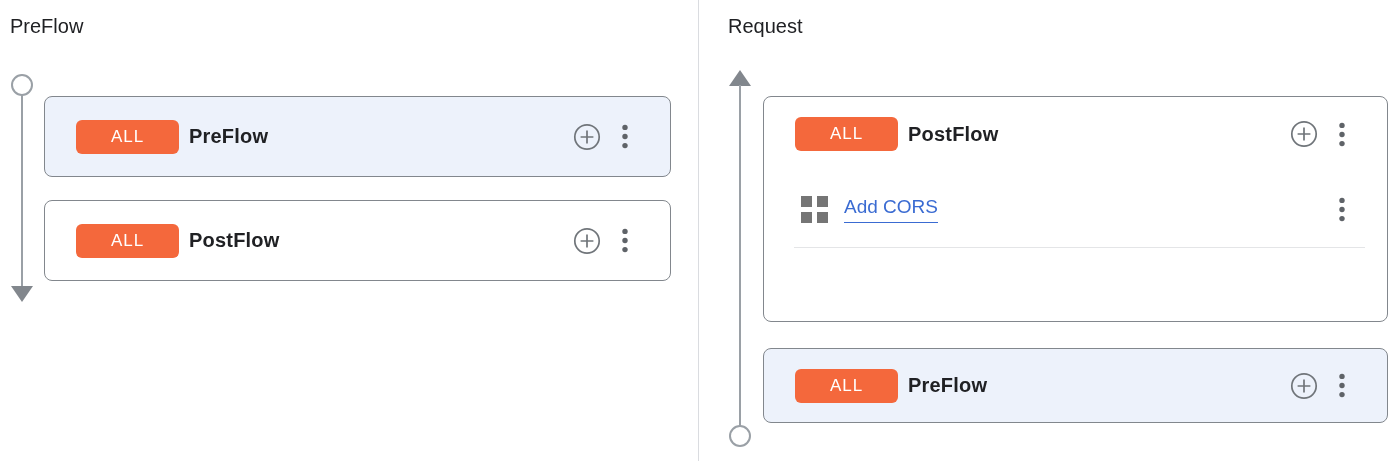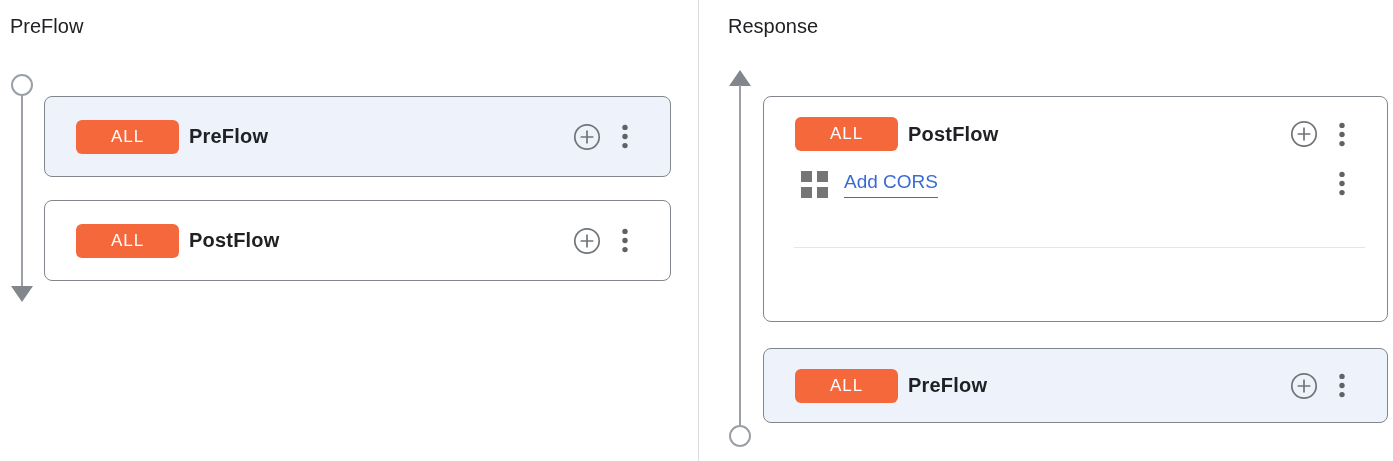--- a/index.html
+++ b/index.html
@@ -51,21 +51,21 @@
     margin-left:10px;font-size:20px;font-weight:700;color:var(--text-dark,#202124);
     letter-spacing:.2px;white-space:nowrap;
   }
   .spacer{flex:1 1 auto;}
   .icon-btn{
     display:flex;align-items:center;justify-content:center;cursor:pointer;
     background:none;border:none;padding:0;
   }
   .plus-btn{margin-right:21px;}
   .policy-row{
-    display:flex;align-items:flex-start;height:76px;box-sizing:border-box;
+    display:flex;align-items:center;height:76px;box-sizing:border-box;
     padding:0 42px 0 37px;flex:0 0 auto;
   }
   .policy-row.last{height:75px;}
   .row-divider{
     height:1px;background:#e4e5e7;margin:0 22px 0 30px;flex:0 0 auto;
   }
   .policy-link{
     margin-left:16px;font-size:19px;color:var(--link-blue,#3a6bd2);
     text-decoration:none;border-bottom:1.5px solid currentColor;
     padding-bottom:4px;cursor:pointer;white-space:nowrap;display:inline-block;
@@ -125,21 +125,21 @@
           <circle cx="3" cy="12.5" r="2.7" fill="#5f6368"></circle>
           <circle cx="3" cy="21.6" r="2.7" fill="#5f6368"></circle>
         </svg>
       </span>
     </button>
   </div>
 </div>
 
 <div class="panel-divider"></div>
 
-<div class="panel-title" style="left:728px;top:13px;">Response</div>
+<div class="panel-title" style="left:728px;top:13px;">Request</div>
 
 <div class="tl-arrow-up" style="left:729px;top:70px;"></div>
 <div class="tl-line" style="left:739px;top:85px;height:341px;"></div>
 <div class="tl-circle" style="left:729px;top:425px;"></div>
 
 <div class="flow-card" style="left:763px;top:96px;width:625px;height:226px;">
   <div class="flow-header fixed">
     <div class="badge">ALL</div>
     <div class="flow-name">PostFlow</div>
     <div class="spacer"></div>

